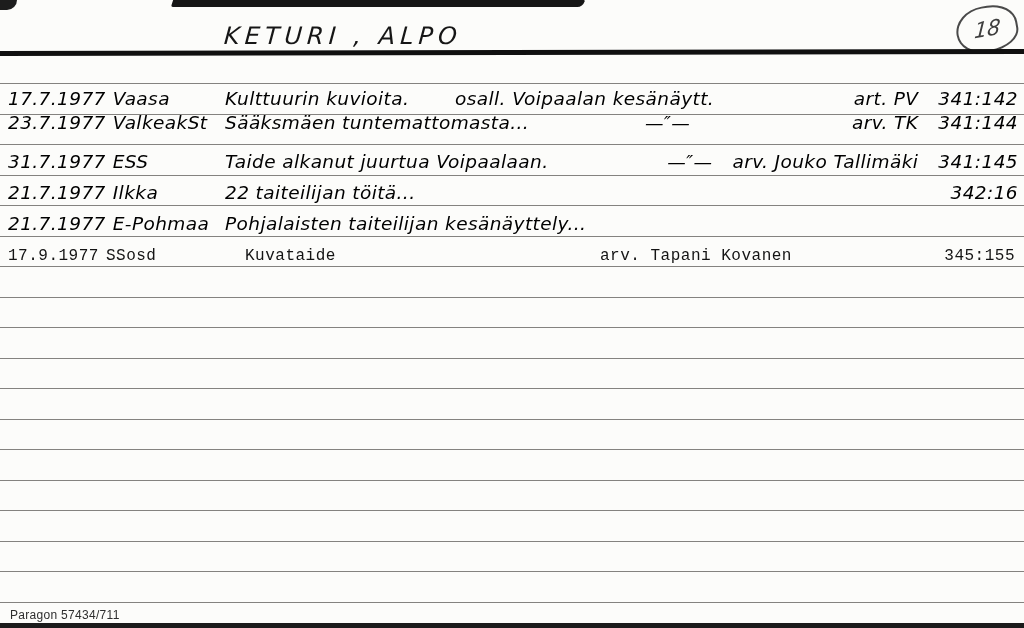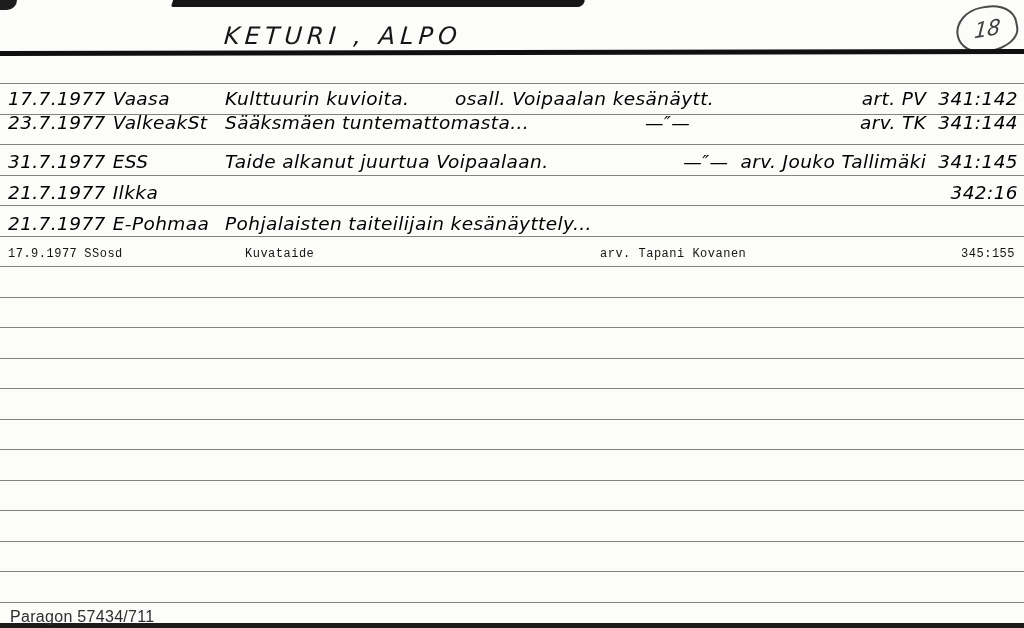--- a/index.html
+++ b/index.html
@@ -52,34 +52,34 @@
     font-size:21px;color:#3e3e3e;transform:skewX(-14deg);
   }
   
   .row{position:absolute;left:0;width:1024px;height:27px;white-space:nowrap;}
   .hw{
     font-family:"DejaVu Sans",sans-serif;font-style:italic;
     font-size:18.5px;color:#000000;letter-spacing:0.4px;
   }
   .tw{
     font-family:"Liberation Mono",monospace;
-    font-size:12px;color:#141414;letter-spacing:0.5px;font-style:normal;
+    font-size:16px;color:#141414;letter-spacing:0.5px;font-style:normal;
   }
   .f-left{position:absolute;left:8px;display:flex;gap:7px;}
   .f-title{position:absolute;left:225px;}
   .row-typed .f-title{left:245px;}
   .f-note-1{position:absolute;left:455px;font-style:italic;}
   .f-note-2{position:absolute;left:645px;}
   .f-credit-typed{position:absolute;left:600px;}
-  .f-right{position:absolute;right:6px;display:flex;gap:12px;}
+  .f-right{position:absolute;right:6px;display:flex;gap:20px;}
   .row-typed .f-right{right:9px;margin-left:12px;}
   
   #imprint{
     position:absolute;left:10px;top:608px;
-    font-family:"Liberation Sans",sans-serif;font-size:16px;color:#2e2e2e;
+    font-family:"Liberation Sans",sans-serif;font-size:12px;color:#2e2e2e;
     letter-spacing:0.3px;
   }
 </style>
 </head>
 <body>
 
 <div id="card">
 
   <div id="top-tear"></div>
   <div id="top-tear-left"></div>
@@ -149,31 +149,32 @@
       <span>arv. Jouko Tallimäki</span>
       <span>341:145</span>
     </span>
   </div>
 
   <div class="row hw" style="top:182px">
     <span class="f-left">
       <span>21.7.1977</span>
       <span>Ilkka</span>
     </span>
+    <span class="f-title">22 taiteilijan töitä...</span>
     <span class="f-right">
       <span>342:16</span>
     </span>
   </div>
 
   <div class="row hw" style="top:213px">
     <span class="f-left">
       <span>21.7.1977</span>
       <span>E-Pohmaa</span>
     </span>
-    <span class="f-title">Pohjalaisten taiteilijain kesänäyttely...</span>
+    <span class="f-title">Pohjalaisten taiteilijan kesänäyttely...</span>
   </div>
 
   <div class="row tw row-typed" style="top:247px">
     <span class="f-left">
       <span>17.9.1977</span>
       <span>SSosd</span>
     </span>
     <span class="f-title">Kuvataide</span>
     <span class="f-credit-typed">arv. Tapani Kovanen</span>
     <span class="f-right">

